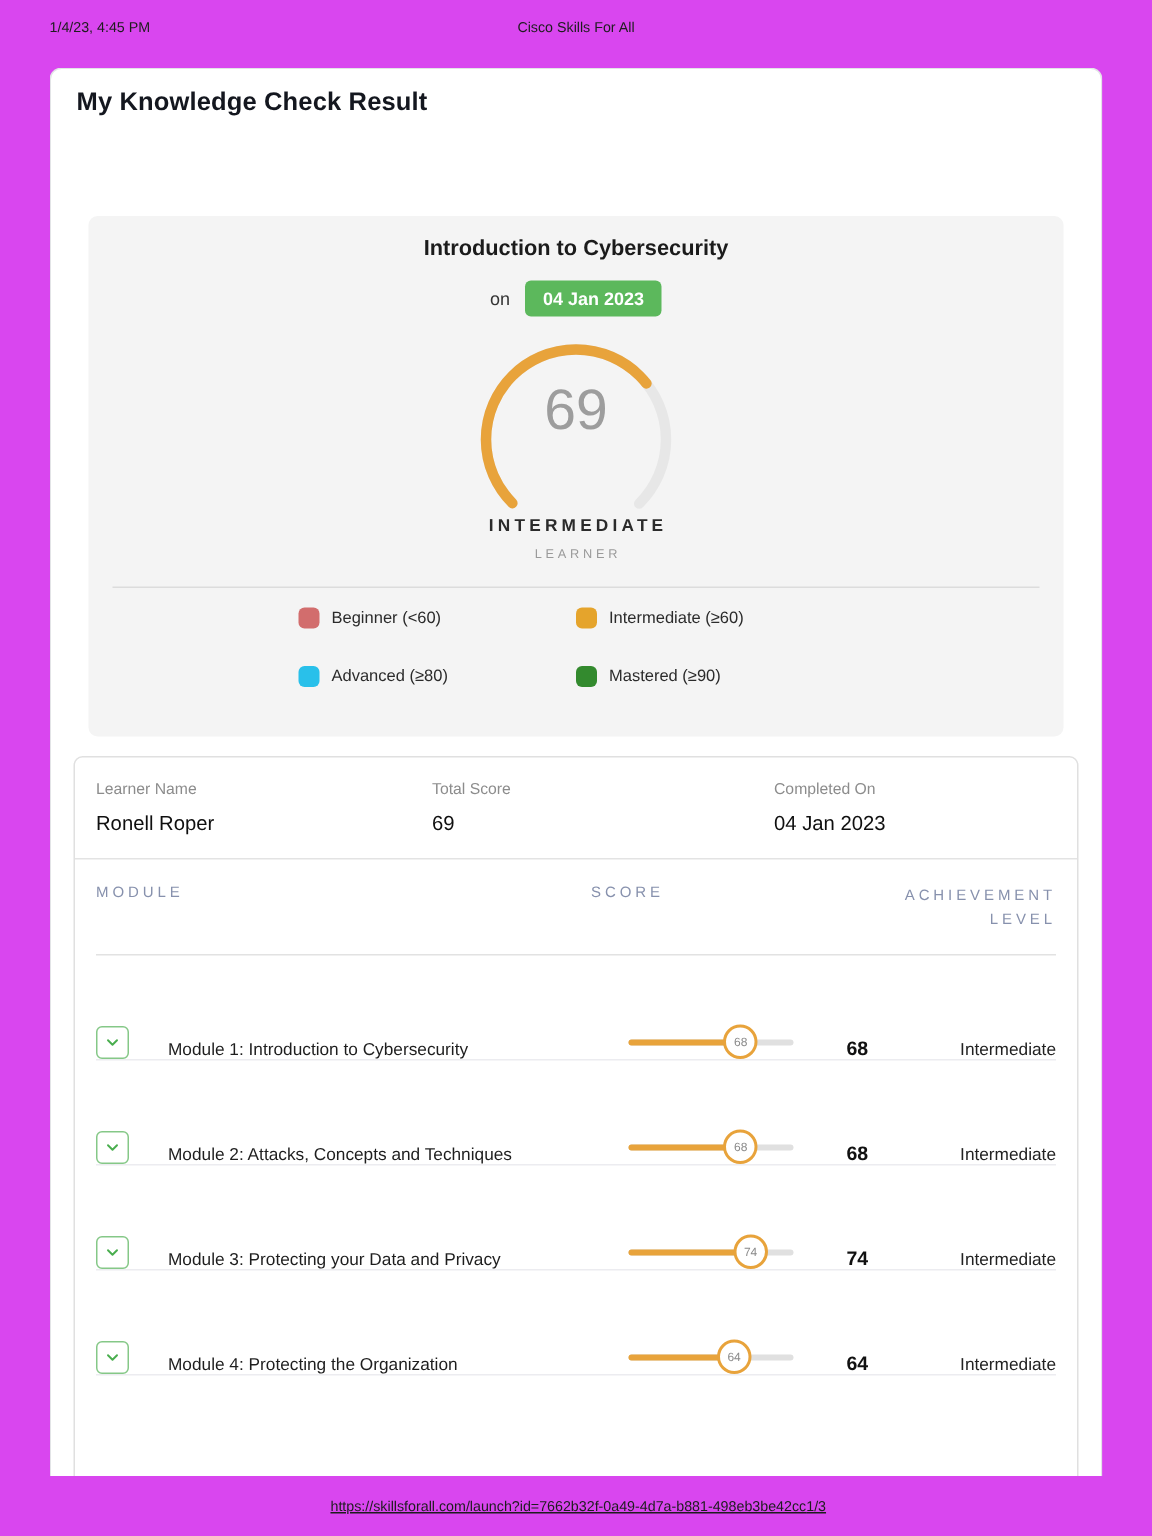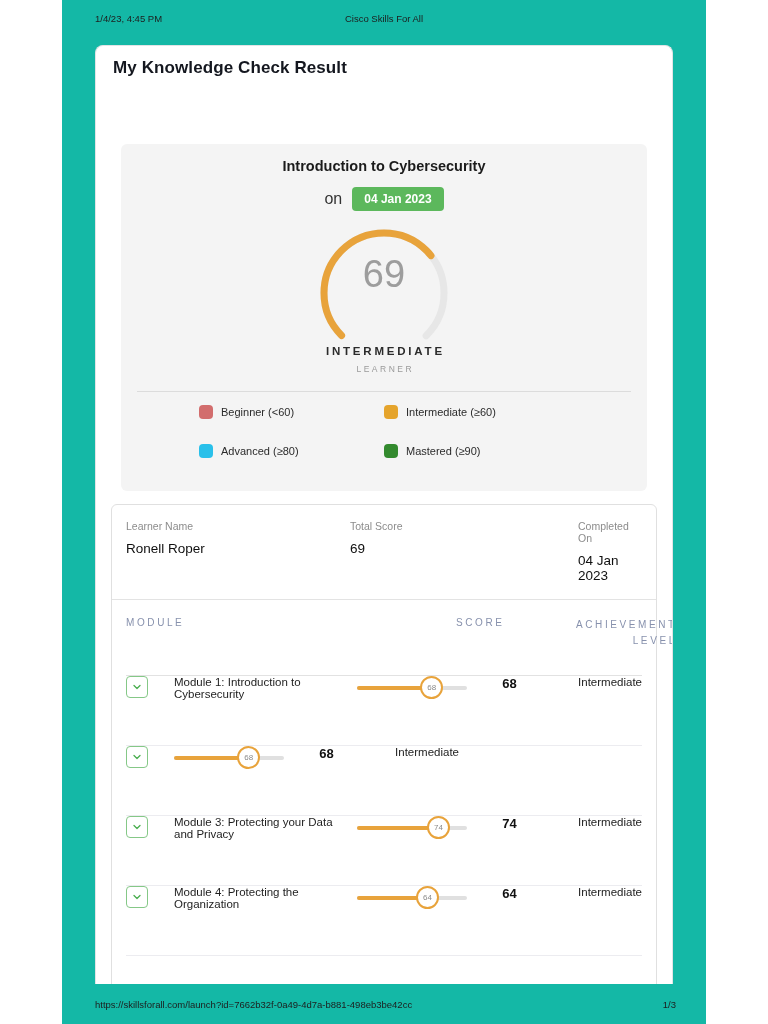--- a/index.html
+++ b/index.html
@@ -1,35 +1,35 @@
 <!DOCTYPE html>
 <html><head>
 <meta charset="utf-8">
 <style>
   * { margin:0; padding:0; box-sizing:border-box; }
   body { background:#fff; font-family:"Liberation Sans", sans-serif; -webkit-font-smoothing:antialiased; }
-  .page { position:relative; width:644px; height:1024px; background:#14b8a6; overflow:hidden; margin:0 auto; }
+  .page { position:relative; width:768px; height:1024px; background:#d946ef; overflow:hidden; margin:0 auto; }
 
   
   .print-header { position:absolute; top:13px; left:33px; right:33px; font-size:9.5px; color:#1d1d1d; }
   .print-header .center { position:absolute; left:0; right:0; text-align:center; top:0; }
-  .print-footer { position:absolute; bottom:14px; left:33px; right:30px; display:flex; justify-content:space-between; font-size:9.5px; color:#1d1d1d; }
+  .print-footer { position:absolute; bottom:14px; left:33px; right:30px; display:flex; justify-content:center; font-size:9.5px; color:#1d1d1d;text-decoration:underline; }
 
   
   .outer-card { position:absolute; left:33px; right:33px; top:45px; bottom:40px;
     background:#fff; border:1px solid #e2e4e6; border-bottom:none; border-radius:8px 8px 0 0;
     padding:12px 15px 0; overflow:hidden; }
   .page-title { font-size:17px; font-weight:bold; color:#14171f; padding-left:2px; letter-spacing:.1px; }
 
   
   .gray-panel { margin:66px 10px 0; height:347px; background:#f4f4f4; border-radius:6px; padding-top:14px; text-align:center; }
   .panel-subtitle { font-size:11px; color:#4b4b4b; }
   .course-title { font-size:14.5px; font-weight:bold; color:#1b1b1b; }
   .date-row { margin-top:13px; display:flex; align-items:center; justify-content:center; gap:10px; }
-  .on-label { font-size:16px; color:#333; }
+  .on-label { font-size:12px; color:#333; }
   .date-badge { display:inline-block; color:#fff; font-weight:bold; font-size:12px; padding:5px 12px; border-radius:4px; }
 
   .gauge-wrap { width:150px; height:117px; margin:12px auto 0; position:relative; }
   .gauge-wrap svg { display:block; }
   .gauge-score { position:absolute; left:0; right:0; top:30px; font-size:38px; color:#9d9d9d; text-align:center; }
   .level-main { margin-top:5px; font-size:11.5px; font-weight:bold; letter-spacing:2.8px; color:#2b2b2b; padding-left:2.8px; }
   .level-sub { margin-top:7px; font-size:8.5px; letter-spacing:2.5px; color:#9a9a9a; padding-left:2.5px; }
 
   .panel-divider { border:none; border-top:1px solid #dcdcdc; margin:17px 16px 0; }
   .legend { margin-top:13px; display:grid; grid-template-columns:185px 185px; row-gap:25px; justify-content:center; }
@@ -37,25 +37,25 @@
   .legend-swatch { width:14px; height:14px; border-radius:4px; margin-right:8px; flex:0 0 auto; }
   .legend-label { font-size:11px; color:#2b2b2b; }
 
   
   .info-card { margin:13px 0 0; border:1px solid #e0e0e0; border-radius:6px; background:#fff; padding:0 14px; height:600px; }
   .summary-row { display:grid; grid-template-columns:224px 228px 1fr; padding-top:15px; }
   .summary-label { font-size:10.5px; color:#8c8c8c; }
   .summary-value { margin-top:9px; font-size:13.5px; font-weight:normal; color:#0f0f0f; }
   .summary-divider { border:none; border-top:1px solid #e3e3e3; margin:16px -14px 0; }
 
-  .table-header { display:grid; grid-template-columns:330px 120px 1fr; margin-top:17px; padding-bottom:27px; border-bottom:1px solid #e2e2e2;
+  .table-header { display:grid; grid-template-columns:330px 120px 1fr; margin-top:17px; padding-bottom:15px; border-bottom:1px solid #e2e2e2;
     font-size:10px; letter-spacing:2.6px; color:#8791ad; }
   .th-achievement { text-align:right; line-height:1.55; }
 
-  .module-row { display:flex; align-items:flex-start; height:70px; border-bottom:1px solid #ececf0; }
+  .module-row { display:flex; align-items:flex-end; height:70px; border-bottom:1px solid #ececf0; }
   .expand-btn { width:22px; height:22px; border:1.5px solid #85c887; border-radius:4px; background:#fff;
     display:flex; align-items:center; justify-content:center; cursor:pointer; flex:0 0 auto; margin-right:26px; }
   .module-name { flex:1; font-size:11.5px; color:#1e1e1e; padding-right:8px; }
   .slider { position:relative; width:110px; height:23px; flex:0 0 auto; }
   .slider-track { position:absolute; left:0; right:0; top:9.5px; height:4px; background:#e0e0e0; border-radius:2px; }
   .slider-fill { position:absolute; left:0; top:9.5px; height:4px; background:#e8a33b; border-radius:2px; }
   .slider-thumb { position:absolute; top:0; width:23px; height:23px; border-radius:50%; background:#fff;
     border:2px solid #e8a33b; display:flex; align-items:center; justify-content:center;
     font-size:8px; color:#8a8a8a; }
   .module-score { width:85px; text-align:center; font-size:13px; font-weight:bold; color:#111; flex:0 0 auto; }
@@ -164,20 +164,21 @@
             <div class="module-score">68</div>
             <div class="module-level">Intermediate</div>
           </div>
 
           <div class="module-row">
             <button class="expand-btn">
               <svg width="12" height="12" viewBox="0 0 24 24">
                 <path d="M6 9l6 6 6-6" fill="none" stroke="#4aae4f" stroke-width="2.6" stroke-linecap="round" stroke-linejoin="round"></path>
               </svg>
             </button>
+            <div class="module-name">Module 2: Attacks, Concepts and Techniques</div>
             <div class="slider">
               <div class="slider-track"></div>
               <div class="slider-fill" style="width: 68%;"></div>
               <div class="slider-thumb" style="left: calc(68% - 11.5px);">68</div>
             </div>
             <div class="module-score">68</div>
             <div class="module-level">Intermediate</div>
           </div>
 
           <div class="module-row">

